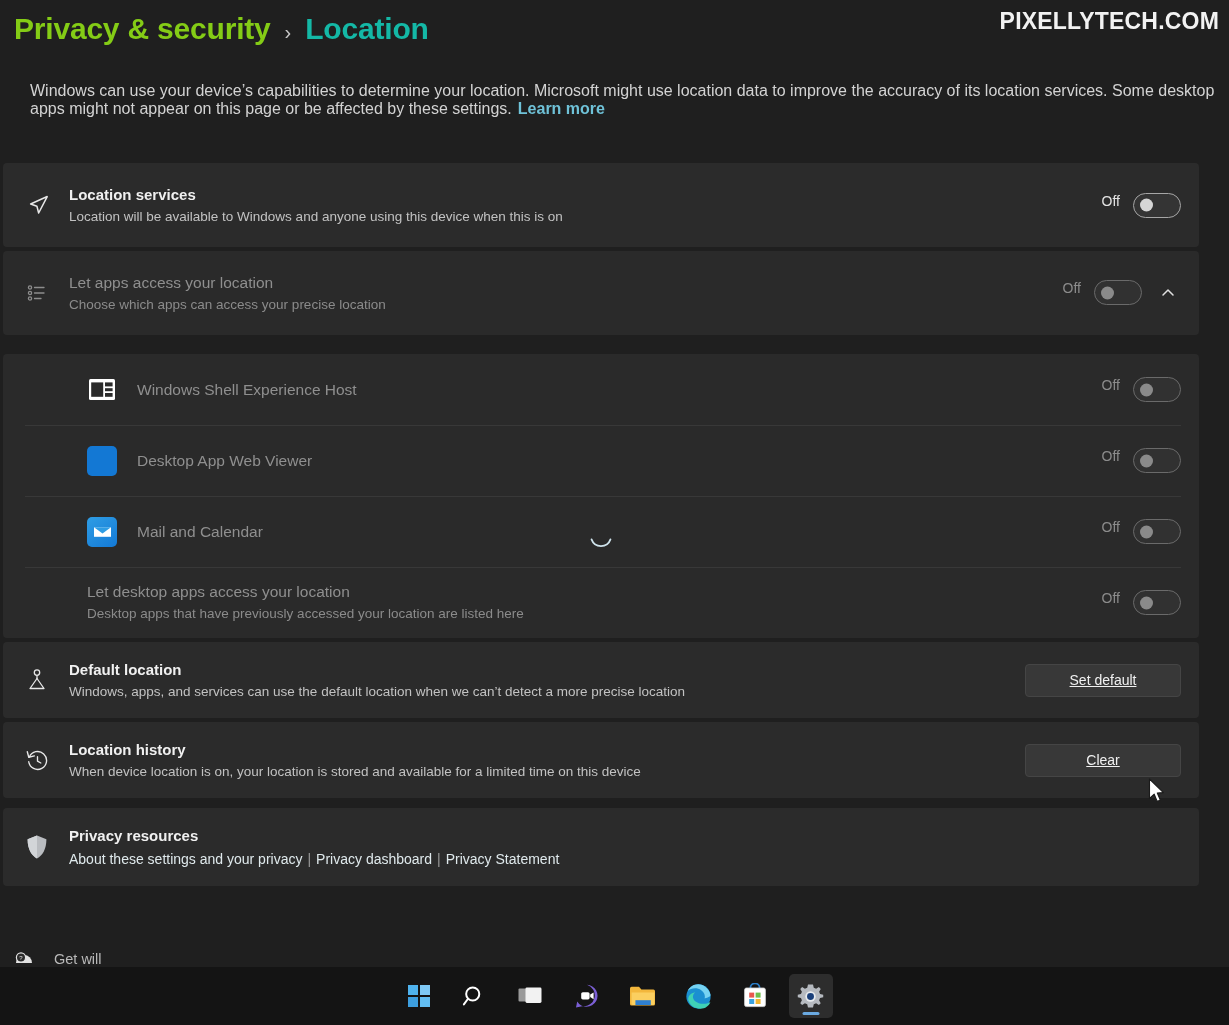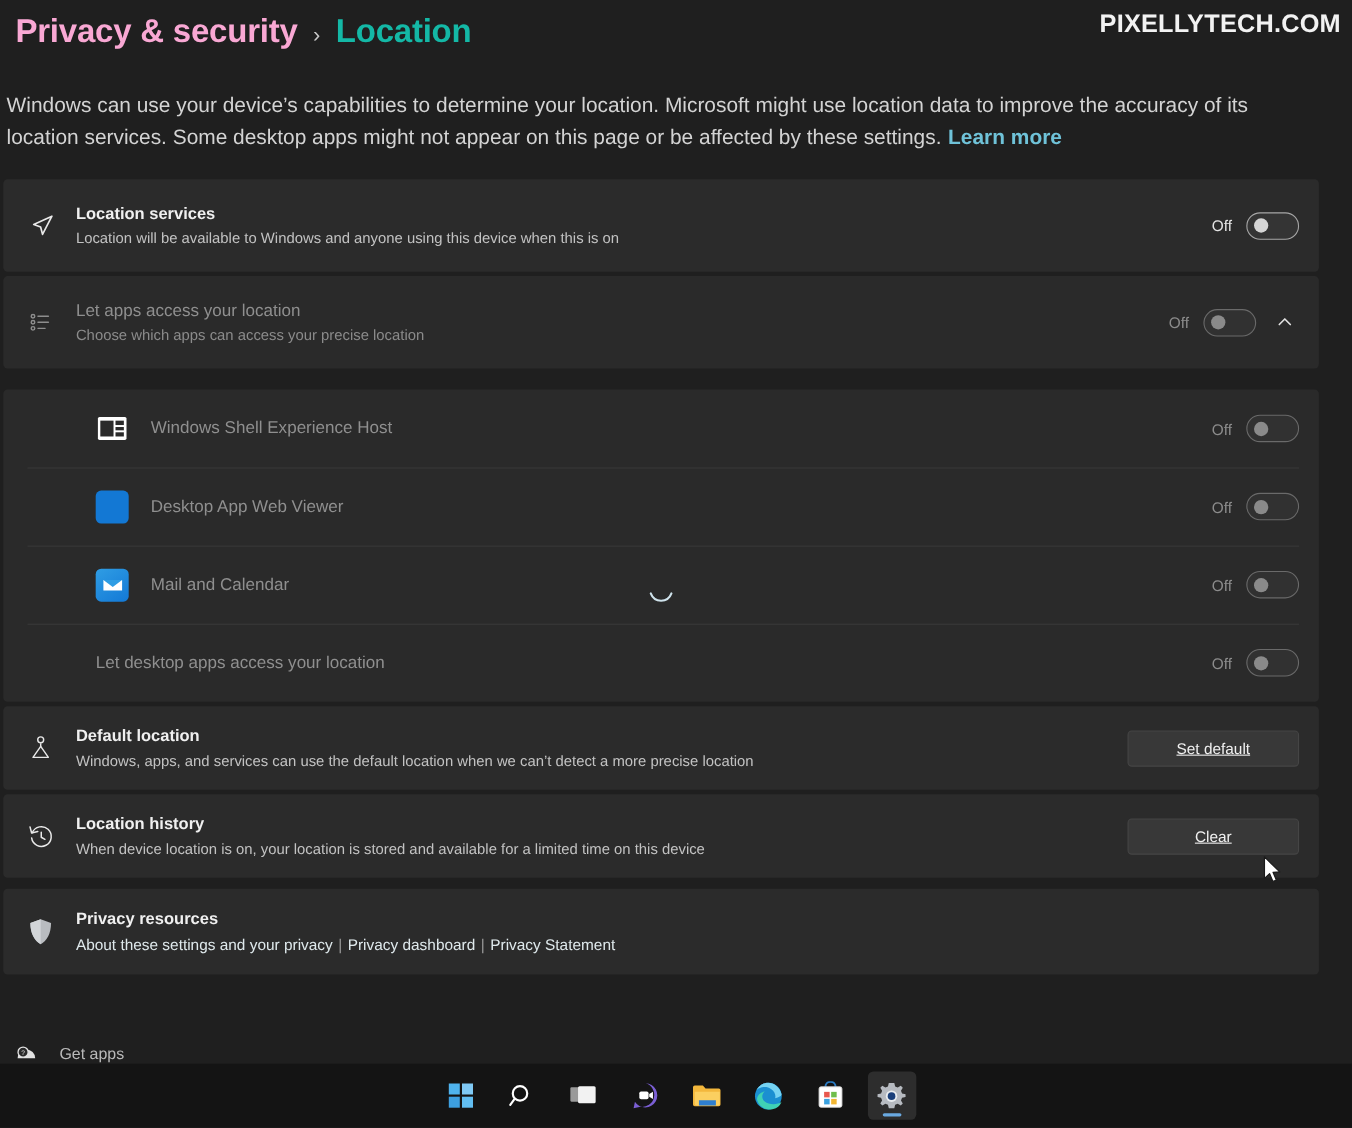--- a/index.html
+++ b/index.html
@@ -18,21 +18,21 @@
   .page-header {
     position: absolute;
     top: 12px; left: 14px;
     display: flex;
     align-items: baseline;
     gap: 14px;
   }
   .crumb-parent {
     font-size: 30px;
     font-weight: 600;
-    color: #f9a8d4;
+    color: #84cc16;
     letter-spacing: -0.2px;
   }
   .crumb-sep {
     font-size: 20px;
     color: #c9c9c9;
     font-weight: 400;
   }
   .crumb-current {
     font-size: 30px;
     font-weight: 700;
@@ -44,24 +44,24 @@
     position: absolute;
     top: 8px; right: 10px;
     font-size: 23px;
     font-weight: 700;
     color: #f2f2f2;
     letter-spacing: 0.2px;
   }
 
   .intro {
     position: absolute;
-    top: 82px; left: 6px;
+    top: 82px; left: 30px;
     width: 1190px;
-    font-size: 19px;
-    line-height: 29px;
+    font-size: 16px;
+    line-height: 18px;
     color: #d3d3d3;
   }
   .intro .learn {
     color: #6fc2d8;
     font-weight: 700;
     margin-left: 6px;
     cursor: pointer;
   }
 
   
@@ -115,21 +115,20 @@
     font-size: 13.5px;
     color: #c2c2c2;
     line-height: 19px;
     margin-top: 2px;
   }
   .dimmed-text .row-title { color: #8f8f8f; font-weight: 400; font-size: 15.5px; }
   .dimmed-text .row-sub { color: #8b8b8b; }
 
   .row-right {
     display: flex;
-    align-items: center;
     gap: 13px;
     flex: 0 0 auto;
   }
 
   .state-label {
     font-size: 14px;
     color: #e4e4e4;
   }
   .state-label.dimmed { color: #8c8c8c; }
 
@@ -386,20 +385,21 @@
         <span class="state-label dimmed">Off</span>
         <div class="toggle dimmed">
             <span class="knob"></span>
           </div>
       </div>
     </div>
 
     <div class="row app-row divider" style="padding-left:84px;">
       <div class="row-text dimmed-text" style="flex:1 1 auto;">
         <div class="row-title">Let desktop apps access your location</div>
+        <div class="row-sub">Desktop apps that have previously accessed your location are listed here</div>
       </div>
       <div class="row-right">
         <span class="state-label dimmed">Off</span>
         <div class="toggle dimmed">
             <span class="knob"></span>
           </div>
       </div>
     </div>
   </div>
 
@@ -461,21 +461,21 @@
 </div>
 
 <div class="get-help">
   <span>
     <svg width="24" height="24" viewBox="0 0 24 24" fill="none">
       <path d="M4 18 A8 8 0 0 1 20 18 Z" fill="#e2e2e2"></path>
       <circle cx="9" cy="12.5" r="4.6" fill="#2a2a2a" stroke="#e2e2e2" stroke-width="1.2"></circle>
       <text x="9" y="15" font-size="6" fill="#e2e2e2" text-anchor="middle" font-family="Liberation Sans, sans-serif">?</text>
     </svg>
   </span>
-  <span class="get-help-label">Get apps</span>
+  <span class="get-help-label">Get will</span>
 </div>
 
 <div class="cursor">
   <svg width="20" height="27" viewBox="0 0 20 27">
     <path d="M1.5 1 L1.5 20.5 L6.2 16.2 L9.2 23.4 L12.3 22 L9.3 15 L15.4 14.6 Z" fill="#ffffff" stroke="#1a1a1a" stroke-width="1.1" stroke-linejoin="round"></path>
   </svg>
 </div>
 
 <div class="taskbar">
 

